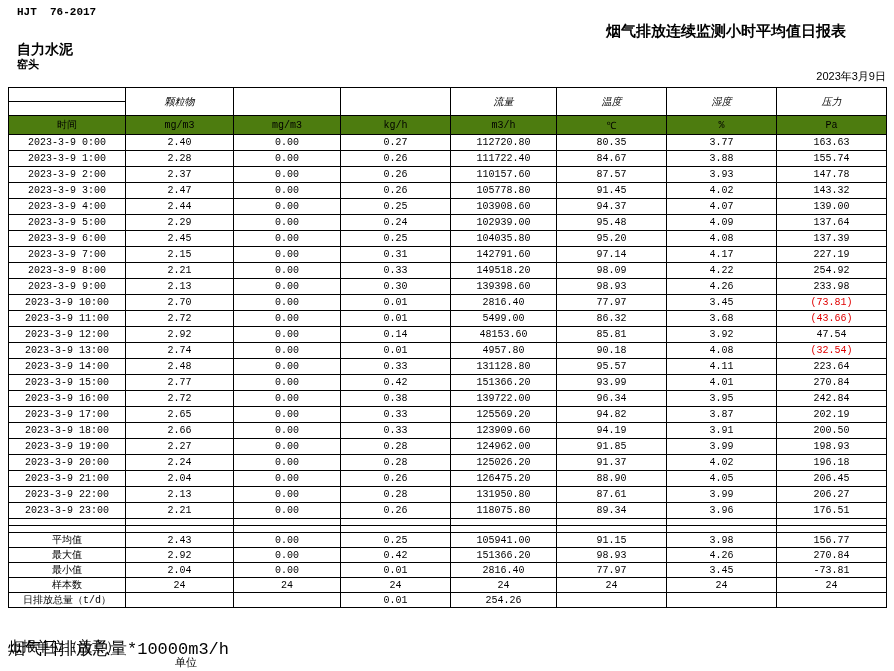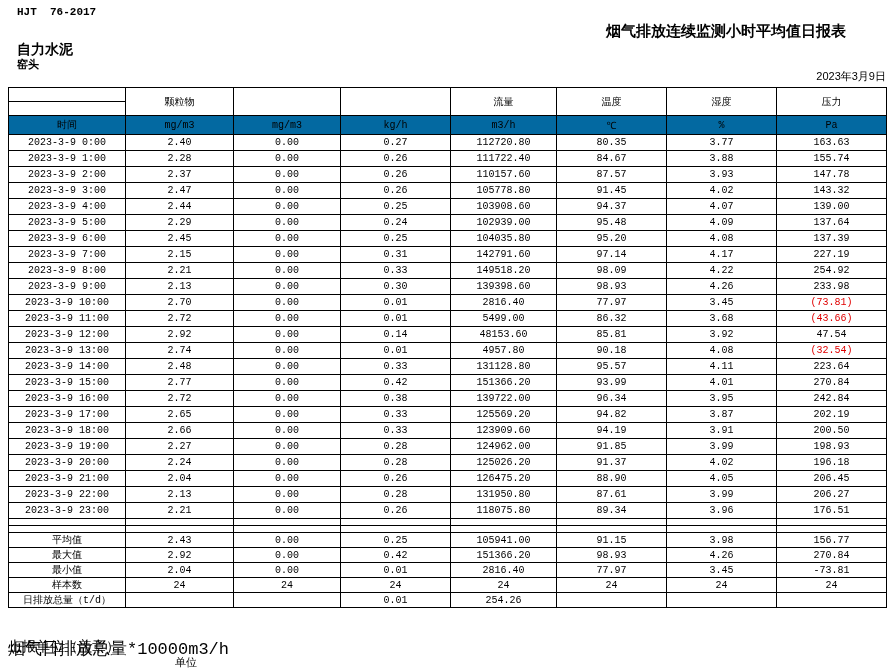--- a/index.html
+++ b/index.html
@@ -20,22 +20,22 @@
   .station{position:absolute;left:17px;top:57px;font-weight:bold;font-size:11px;}
   .date{position:absolute;right:8px;top:69px;font-size:11px;margin-left:14px;}
   table.report{
     position:absolute;left:8px;top:87px;border-collapse:collapse;table-layout:fixed;
     font-family:"Liberation Mono","DejaVu Sans Mono",monospace;
   }
   table.report td{
     border:1px solid #000;padding:0 2px;font-size:10px;text-align:center;
     white-space:nowrap;overflow:hidden;height:15px;
   }
-  tr.band td{height:13px;}
-  tr.units td{background:#0369a1;height:18px;}
+  tr.band td{height:13px;font-style:italic;}
+  tr.units td{background:#4d7c0f;height:18px;}
   tr.spacer td{height:6px;}
   tbody.summary td{height:12px;text-align:center;}
   td.left{text-align:left;padding-left:4px;}
   td.neg{color:#e00000;}
   .foot-note{position:absolute;left:8px;top:637px;font-size:17px;
     font-family:"Liberation Mono","DejaVu Sans Mono",monospace;}
   .foot-line2a{position:absolute;left:8px;top:638px;font-size:14px;}
   .foot-line2b{position:absolute;left:175px;top:655px;font-size:11px;}
 </style>
 </head>

